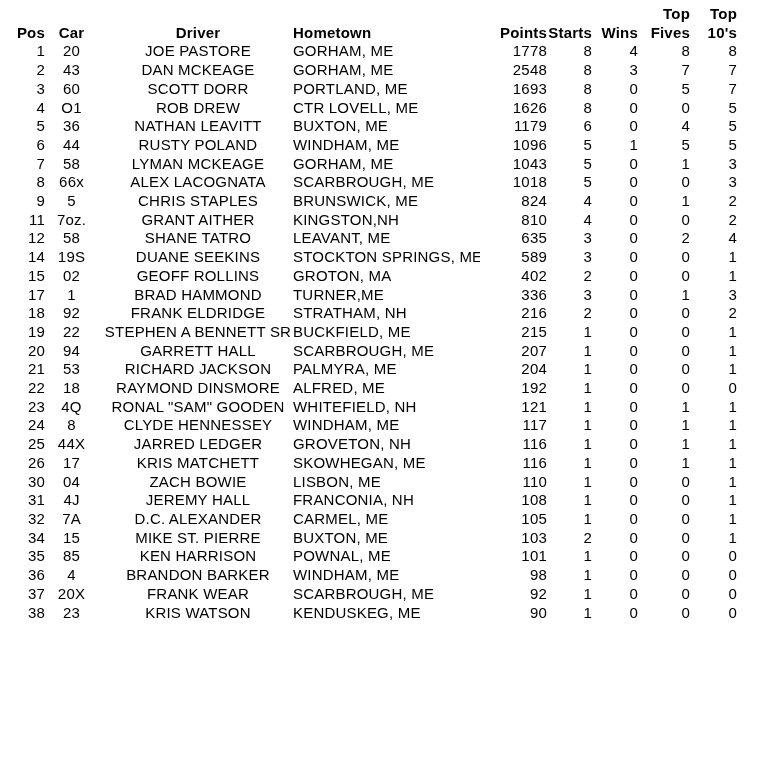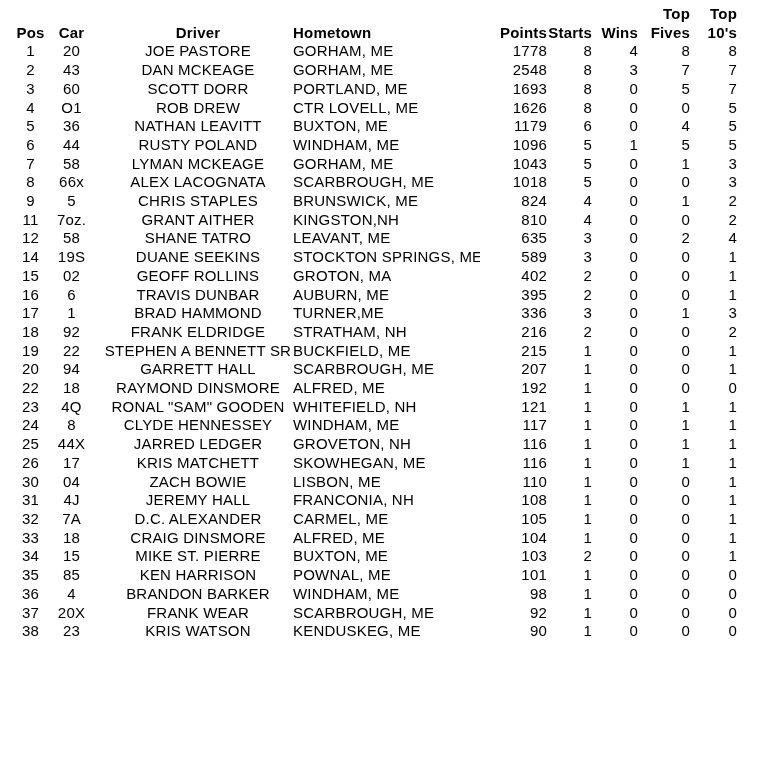--- a/index.html
+++ b/index.html
@@ -30,21 +30,21 @@
     height: 18.7px;
     line-height: 18.7px;
     font-size: 15px;
   }
   th {
     font-weight: bold;
     vertical-align: bottom;
     text-align: left;
   }
   th div { line-height: 18.7px; }
-  .col-pos      { text-align: center; padding-left: 16px; }
+  .col-pos      { text-align: right; padding-left: 16px; }
   .col-car      { text-align: center; }
   .col-driver   { text-align: center; padding-left: 5px; }
   .col-hometown { text-align: left; }
   .col-points, .col-starts, .col-wins, .col-top_fives, .col-top_tens { text-align: right; }
 </style>
 </head>
 <body>
 
 <table class="standings">
   <colgroup>
@@ -215,31 +215,20 @@
         <td class="col-car">02</td>
         <td class="col-driver">GEOFF ROLLINS</td>
         <td class="col-hometown">GROTON, MA</td>
         <td class="col-points">402</td>
         <td class="col-starts">2</td>
         <td class="col-wins">0</td>
         <td class="col-top_fives">0</td>
         <td class="col-top_tens">1</td>
       </tr>
       <tr>
-        <td class="col-pos">16</td>
-        <td class="col-car">6</td>
-        <td class="col-driver">TRAVIS DUNBAR</td>
-        <td class="col-hometown">AUBURN, ME</td>
-        <td class="col-points">395</td>
-        <td class="col-starts">2</td>
-        <td class="col-wins">0</td>
-        <td class="col-top_fives">0</td>
-        <td class="col-top_tens">1</td>
-      </tr>
-      <tr>
         <td class="col-pos">17</td>
         <td class="col-car">1</td>
         <td class="col-driver">BRAD HAMMOND</td>
         <td class="col-hometown">TURNER,ME</td>
         <td class="col-points">336</td>
         <td class="col-starts">3</td>
         <td class="col-wins">0</td>
         <td class="col-top_fives">1</td>
         <td class="col-top_tens">3</td>
       </tr>
@@ -270,20 +259,31 @@
         <td class="col-car">94</td>
         <td class="col-driver">GARRETT HALL</td>
         <td class="col-hometown">SCARBROUGH, ME</td>
         <td class="col-points">207</td>
         <td class="col-starts">1</td>
         <td class="col-wins">0</td>
         <td class="col-top_fives">0</td>
         <td class="col-top_tens">1</td>
       </tr>
       <tr>
+        <td class="col-pos">21</td>
+        <td class="col-car">53</td>
+        <td class="col-driver">RICHARD JACKSON</td>
+        <td class="col-hometown">PALMYRA, ME</td>
+        <td class="col-points">204</td>
+        <td class="col-starts">1</td>
+        <td class="col-wins">0</td>
+        <td class="col-top_fives">0</td>
+        <td class="col-top_tens">1</td>
+      </tr>
+      <tr>
         <td class="col-pos">22</td>
         <td class="col-car">18</td>
         <td class="col-driver">RAYMOND DINSMORE</td>
         <td class="col-hometown">ALFRED, ME</td>
         <td class="col-points">192</td>
         <td class="col-starts">1</td>
         <td class="col-wins">0</td>
         <td class="col-top_fives">0</td>
         <td class="col-top_tens">0</td>
       </tr>
@@ -352,31 +352,20 @@
         <td class="col-wins">0</td>
         <td class="col-top_fives">0</td>
         <td class="col-top_tens">1</td>
       </tr>
       <tr>
         <td class="col-pos">32</td>
         <td class="col-car">7A</td>
         <td class="col-driver">D.C. ALEXANDER</td>
         <td class="col-hometown">CARMEL, ME</td>
         <td class="col-points">105</td>
-        <td class="col-starts">1</td>
-        <td class="col-wins">0</td>
-        <td class="col-top_fives">0</td>
-        <td class="col-top_tens">1</td>
-      </tr>
-      <tr>
-        <td class="col-pos">33</td>
-        <td class="col-car">18</td>
-        <td class="col-driver">CRAIG DINSMORE</td>
-        <td class="col-hometown">ALFRED, ME</td>
-        <td class="col-points">104</td>
         <td class="col-starts">1</td>
         <td class="col-wins">0</td>
         <td class="col-top_fives">0</td>
         <td class="col-top_tens">1</td>
       </tr>
       <tr>
         <td class="col-pos">34</td>
         <td class="col-car">15</td>
         <td class="col-driver">MIKE ST. PIERRE</td>
         <td class="col-hometown">BUXTON, ME</td>

